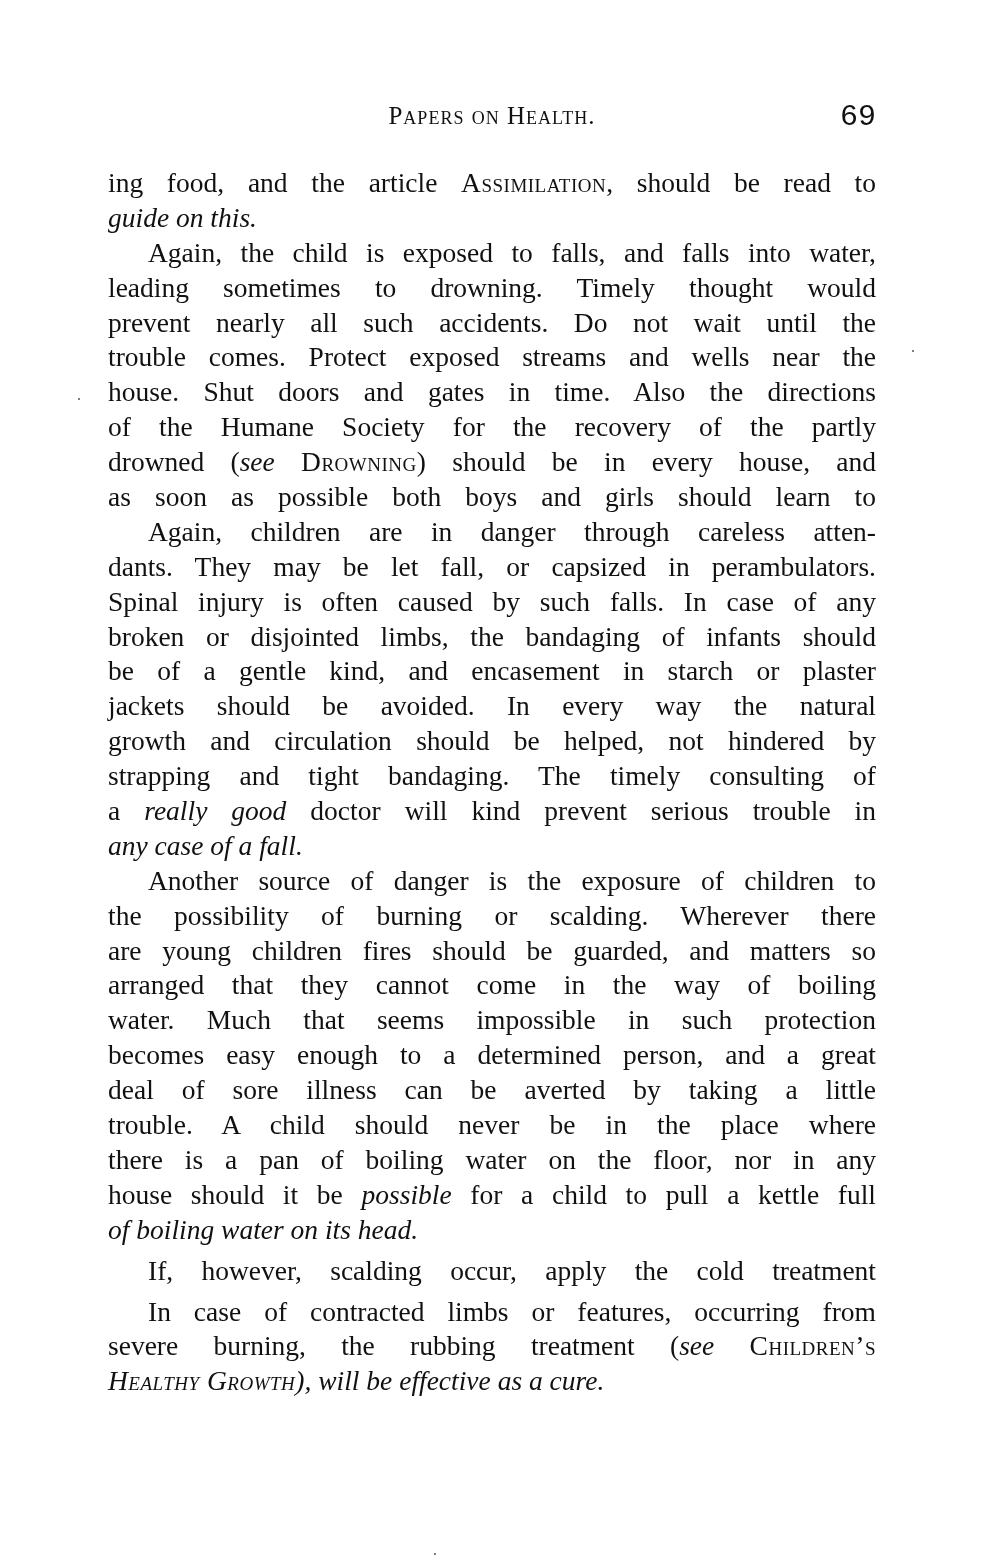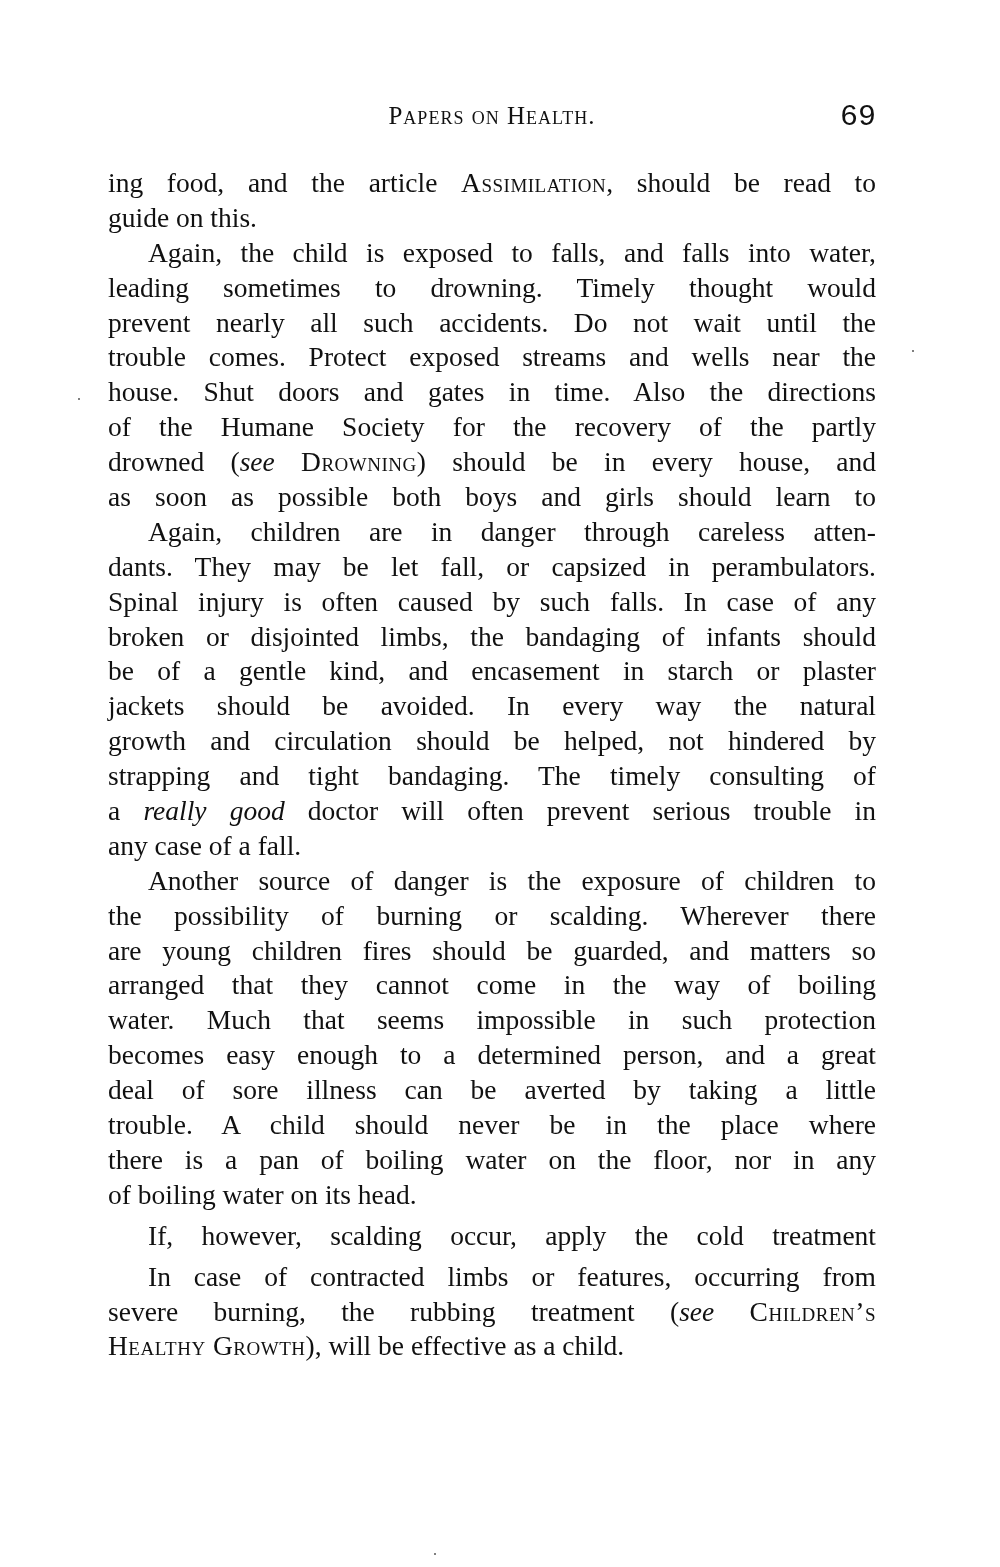--- a/index.html
+++ b/index.html
@@ -3,21 +3,21 @@
 <meta charset="utf-8">
 <style>
   html, body { margin: 0; padding: 0; background: #ffffff; }
   body { width: 1000px; height: 1567px; position: relative; overflow: hidden; color: #111; }
   .page { position: absolute; left: 0; top: 0; width: 997px; height: 1567px; background: #fff; }
   .header { position: absolute; top: 100px; left: 108px; width: 768px; height: 40px; font-family: "Liberation Serif", "DejaVu Serif", serif; }
   .running-title { position: absolute; left: 0; right: 0; text-align: center; font-size: 25px; letter-spacing: 1px; font-variant: small-caps; top: 2px; }
   .page-number { position: absolute; right: 0; top: 0; font-size: 30px; font-family: Liberation Mono, monospace; }
   .body-text { position: absolute; top: 166px; left: 108px; width: 768px; font-family: "Liberation Serif", "DejaVu Serif", serif; font-size: 27.5px; line-height: 34.9px; }
   .line { display: block; white-space: nowrap; text-align: justify; text-align-last: justify; height: 34.9px; }
-  .line.last { text-align-last: left; }
+  .line.last { text-align-last: left; font-style: italic; }
   .line.indent { padding-left: 40px; }
   .sc { font-variant: small-caps; letter-spacing: 0.5px; }
   .it { font-style: italic; }
   .para-gap { height: 6px; display: block; }
   .margin-mark { position: absolute; width: 2px; height: 2px; background: #555; border-radius: 1px; }
 </style>
 </head>
 <body>
 
 <div class="page">
@@ -43,44 +43,45 @@
       </div>
       <div>
         <span class="line indent"><span>Again, children are in danger through careless atten-</span></span>
         <span class="line"><span>dants.  They may be let fall, or capsized in perambulators.</span></span>
         <span class="line"><span>Spinal injury is often caused by such falls.  In case of any</span></span>
         <span class="line"><span>broken or disjointed limbs, the bandaging of infants should</span></span>
         <span class="line"><span>be of a gentle kind, and encasement in starch or plaster</span></span>
         <span class="line"><span>jackets should be avoided.  In every way the natural</span></span>
         <span class="line"><span>growth and circulation should be helped, not hindered by</span></span>
         <span class="line"><span>strapping and tight bandaging.  The timely consulting of</span></span>
-        <span class="line"><span>a </span><span class="it">really good</span><span> doctor will often prevent serious trouble in</span></span>
+        <span class="line"><span>a </span><span class="it">really good</span><span> doctor will kind prevent serious trouble in</span></span>
         <span class="line last"><span>any case of a fall.</span></span>
       </div>
       <div>
         <span class="line indent"><span>Another source of danger is the exposure of children to</span></span>
         <span class="line"><span>the possibility of burning or scalding.  Wherever there</span></span>
         <span class="line"><span>are young children fires should be guarded, and matters so</span></span>
         <span class="line"><span>arranged that they cannot come in the way of boiling</span></span>
         <span class="line"><span>water.  Much that seems impossible in such protection</span></span>
         <span class="line"><span>becomes easy enough to a determined person, and a great</span></span>
         <span class="line"><span>deal of sore illness can be averted by taking a little</span></span>
         <span class="line"><span>trouble.  A child should never be in the place where</span></span>
         <span class="line"><span>there is a pan of boiling water on the floor, nor in any</span></span>
+        <span class="line"><span>house should it be </span><span class="it">possible</span><span> for a child to pull a kettle full</span></span>
         <span class="line last"><span>of boiling water on its head.</span></span>
       </div>
       <span class="para-gap"></span>
       <div>
         <span class="line indent"><span>If, however, scalding occur, apply the cold treatment</span></span>
       </div>
       <span class="para-gap"></span>
       <div>
         <span class="line indent"><span>In case of contracted limbs or features, occurring from</span></span>
         <span class="line"><span>severe burning, the rubbing treatment (</span><span class="it">see</span><span> </span><span class="sc">Children’s</span></span>
-        <span class="line last"><span class="sc">Healthy Growth</span><span>), will be effective as a child.</span></span>
+        <span class="line last"><span class="sc">Healthy Growth</span><span>), will be effective as a cure.</span></span>
       </div>
       <span class="para-gap"></span>
     </div>
 
   <span class="margin-mark" style="left:912px; top:350px;"></span>
   <span class="margin-mark" style="left:78px; top:398px;"></span>
   <span class="margin-mark" style="left:434px; top:1553px;"></span>
 </div>
 
 </body></html>

